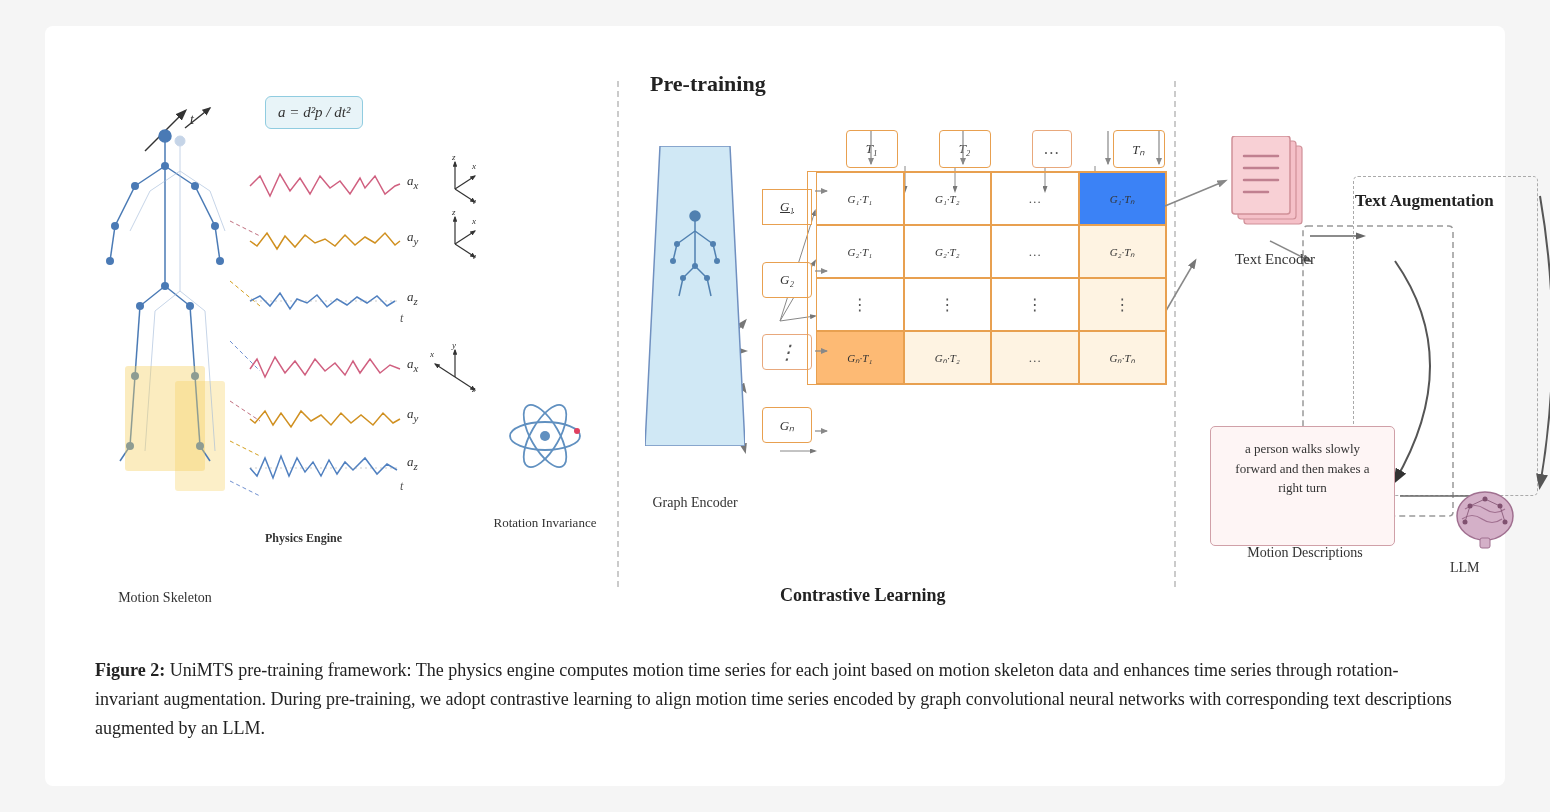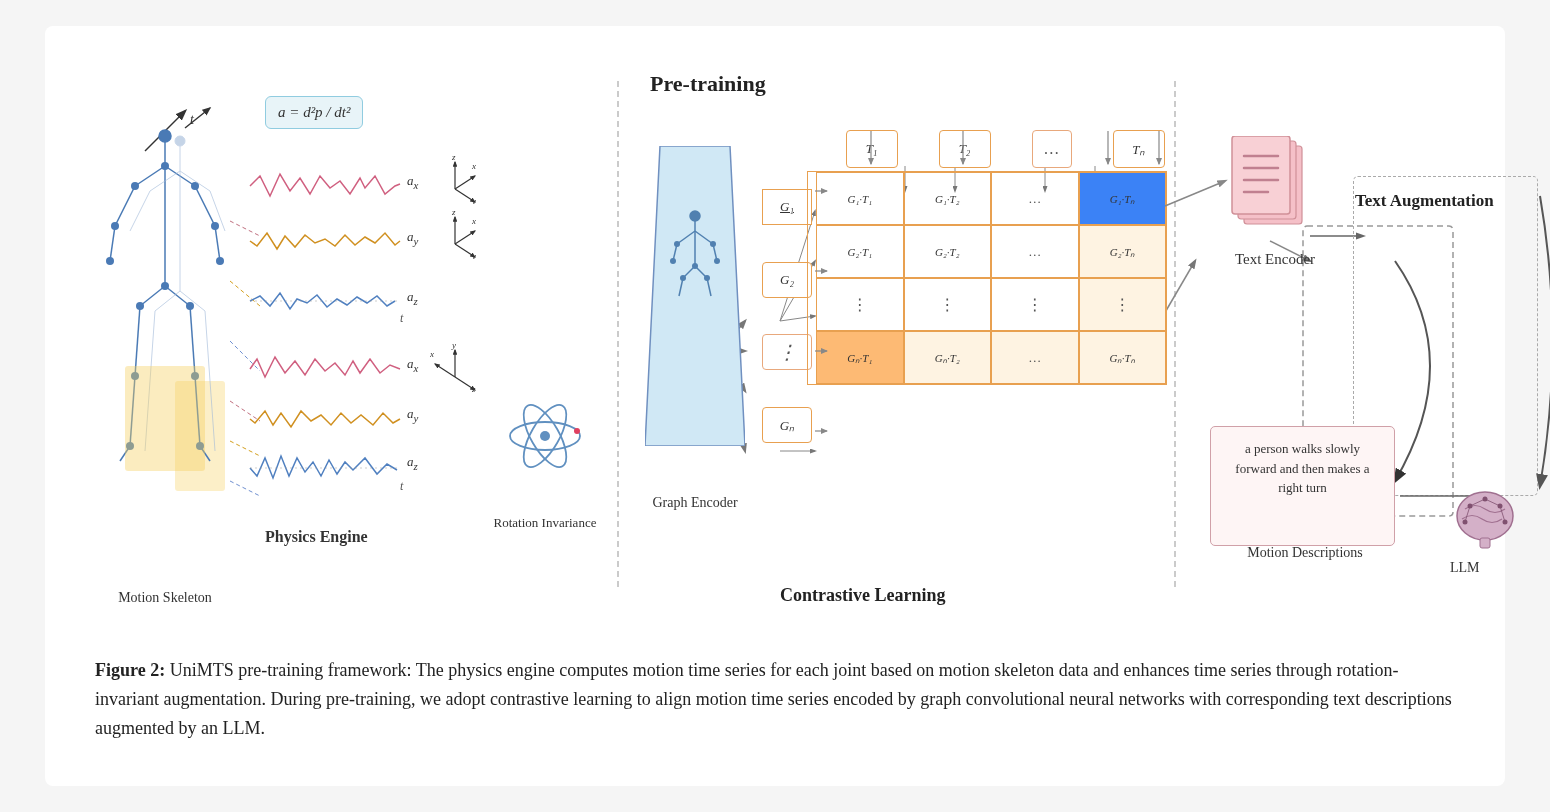--- a/index.html
+++ b/index.html
@@ -349,21 +349,21 @@
         </svg>
         <div style="position:absolute;top:320px;left:162px;font-size:13px;font-style:italic;color:#333;">a<sub>y</sub></div>
 
         <svg style="position:absolute;top:362px;left:0;width:160px;height:40px;" viewBox="0 0 160 40">
           <polyline points="5,20 12,28 20,10 28,30 36,8 44,28 52,10 60,24 68,14 76,28 84,12 92,26 100,14 108,22 120,10 132,26 142,16 152,22" fill="none" stroke="#5080c0" stroke-width="1.5"></polyline>
           <line x1="5" y1="20" x2="155" y2="20" stroke="#999" stroke-width="0.5" stroke-dasharray="2,3"></line>
         </svg>
         <div style="position:absolute;top:368px;left:162px;font-size:13px;font-style:italic;color:#333;">a<sub>z</sub></div>
         <div style="position:absolute;top:393px;left:155px;font-size:12px;font-style:italic;color:#555;">t</div>
 
-        <div class="physics-label" style="position:absolute;bottom:10px;left:20px;font-size:16px;font-weight:bold;color:#333;">
+        <div class="physics-label" style="position:absolute;bottom:10px;left:20px;font-size:12px;font-weight:bold;color:#333;">
           <span>Physics Engine</span>
         </div>
       </div>
 
       <div style="position:absolute;left:400px;top:340px;width:120px;height:130px;text-align:center;">
         <svg width="80" height="80" viewBox="0 0 80 80" xmlns="http://www.w3.org/2000/svg">
 
           <ellipse cx="40" cy="40" rx="35" ry="14" fill="none" stroke="#6090c0" stroke-width="1.8"></ellipse>
           <ellipse cx="40" cy="40" rx="35" ry="14" fill="none" stroke="#6090c0" stroke-width="1.8" transform="rotate(60 40 40)"></ellipse>
           <ellipse cx="40" cy="40" rx="35" ry="14" fill="none" stroke="#6090c0" stroke-width="1.8" transform="rotate(120 40 40)"></ellipse>

